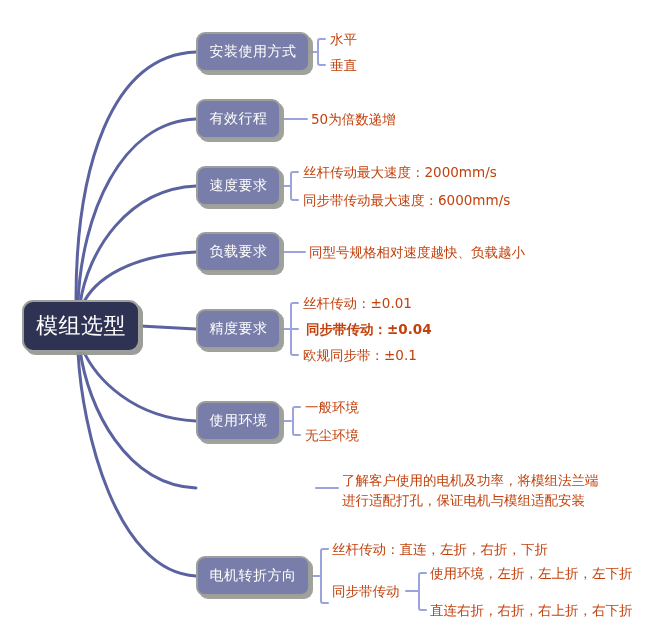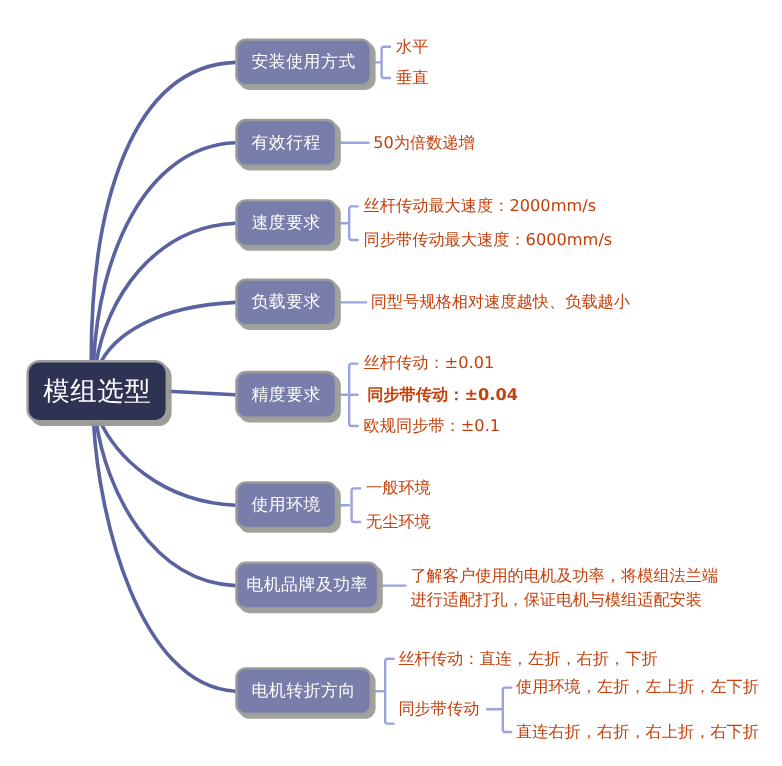--- a/index.html
+++ b/index.html
@@ -134,23 +134,20 @@
   </div>
 
   <div class="node branch" style="left:196px; top:309px; width:85px; height:40px;">
     <span class="node-label">精度要求</span>
   </div>
 
   <div class="node branch" style="left:196px; top:401px; width:85px; height:40px;">
     <span class="node-label">使用环境</span>
   </div>
 
-  <div class="node branch" style="left:196px; top:468px; width:120px; height:40px;">
-    <span class="node-label">电机品牌及功率</span>
-  </div>
 
   <div class="node branch" style="left:196px; top:556px; width:114px; height:40px;">
     <span class="node-label">电机转折方向</span>
   </div>
 
   <div class="leaf" style="left:330px; top:29px;">水平</div>
   <div class="leaf" style="left:330px; top:55px;">垂直</div>
 
   <div class="leaf" style="left:311px; top:109px;">50为倍数递增</div>
 

